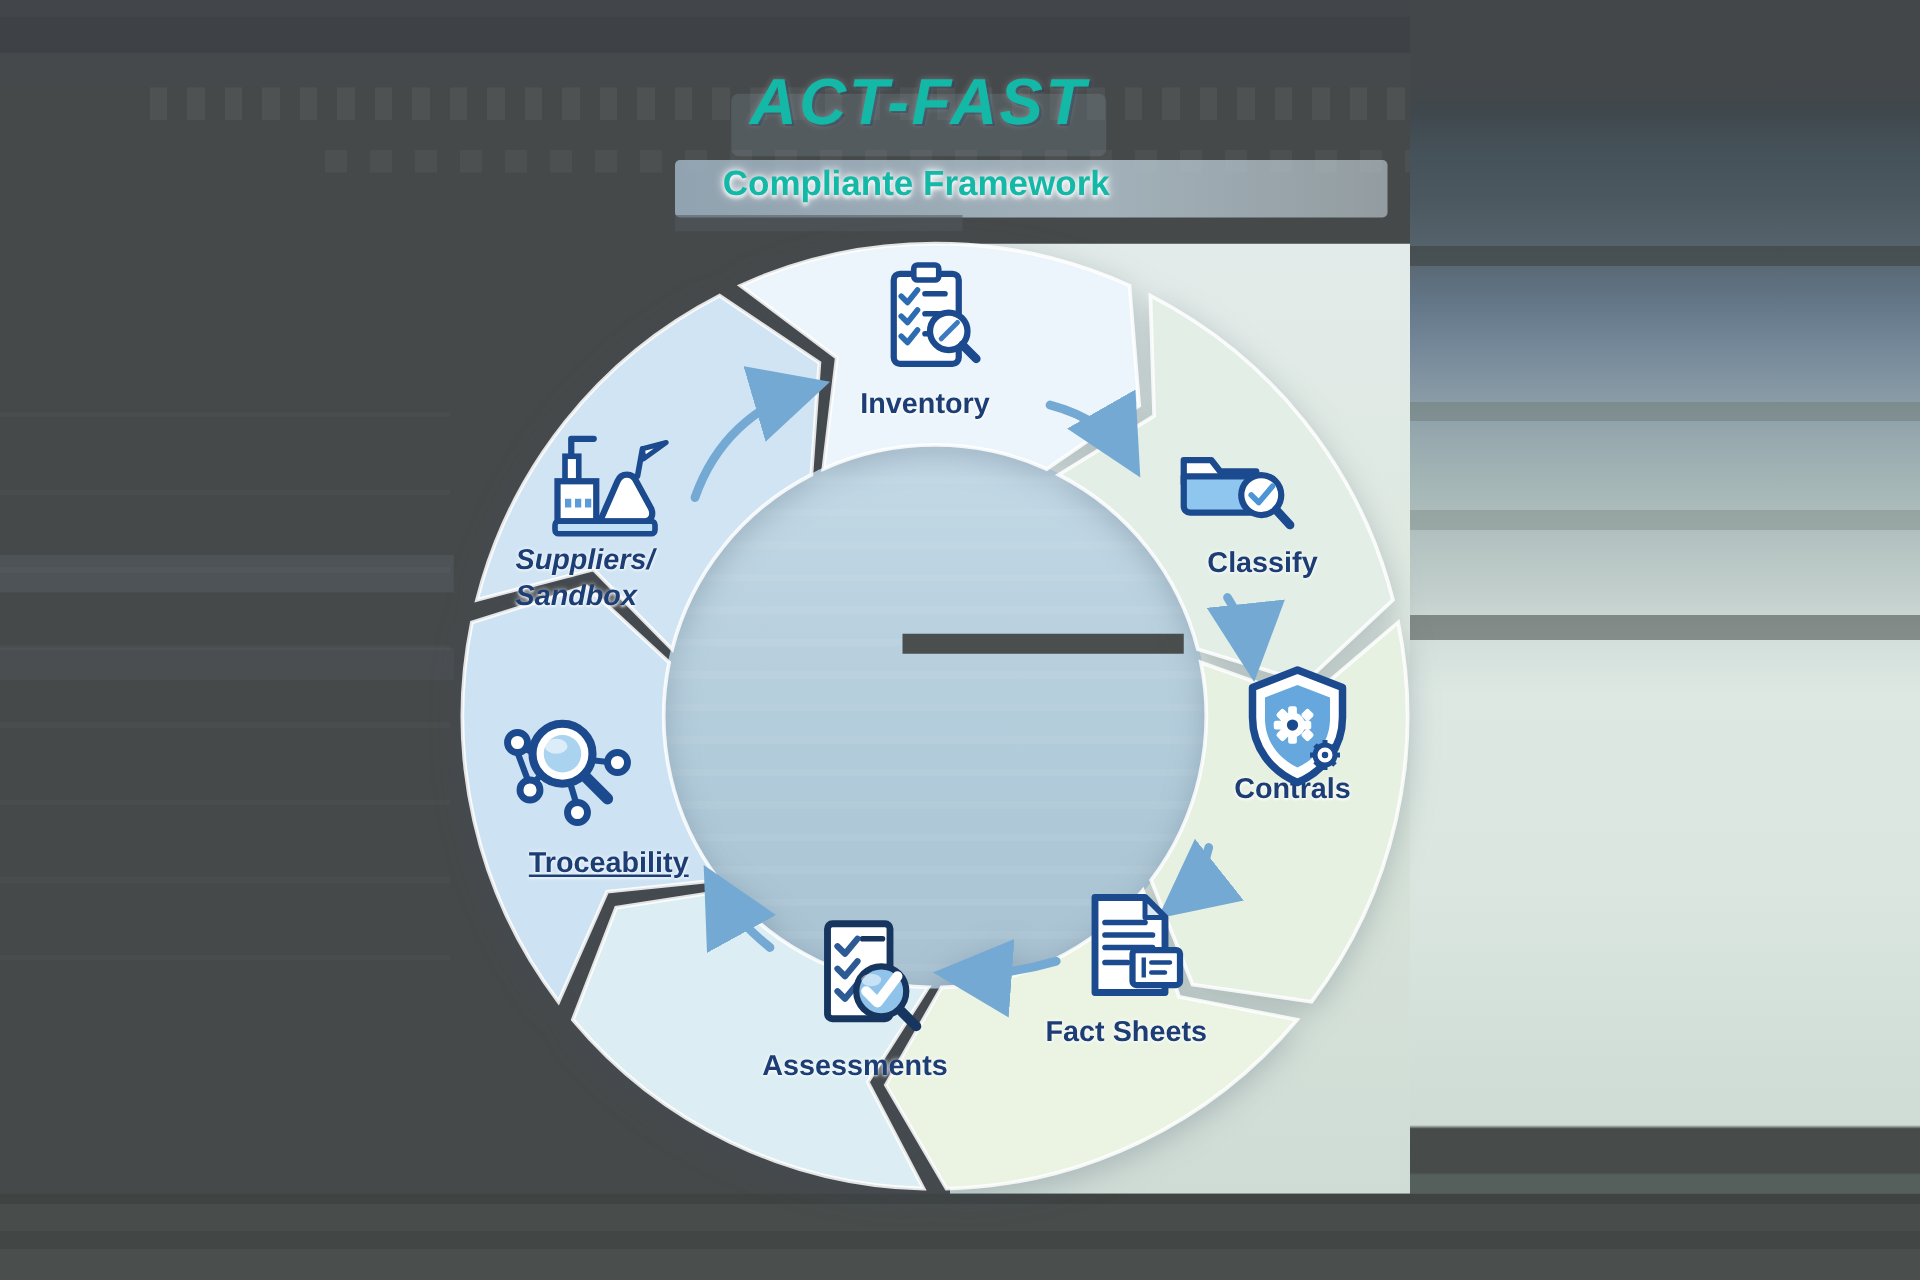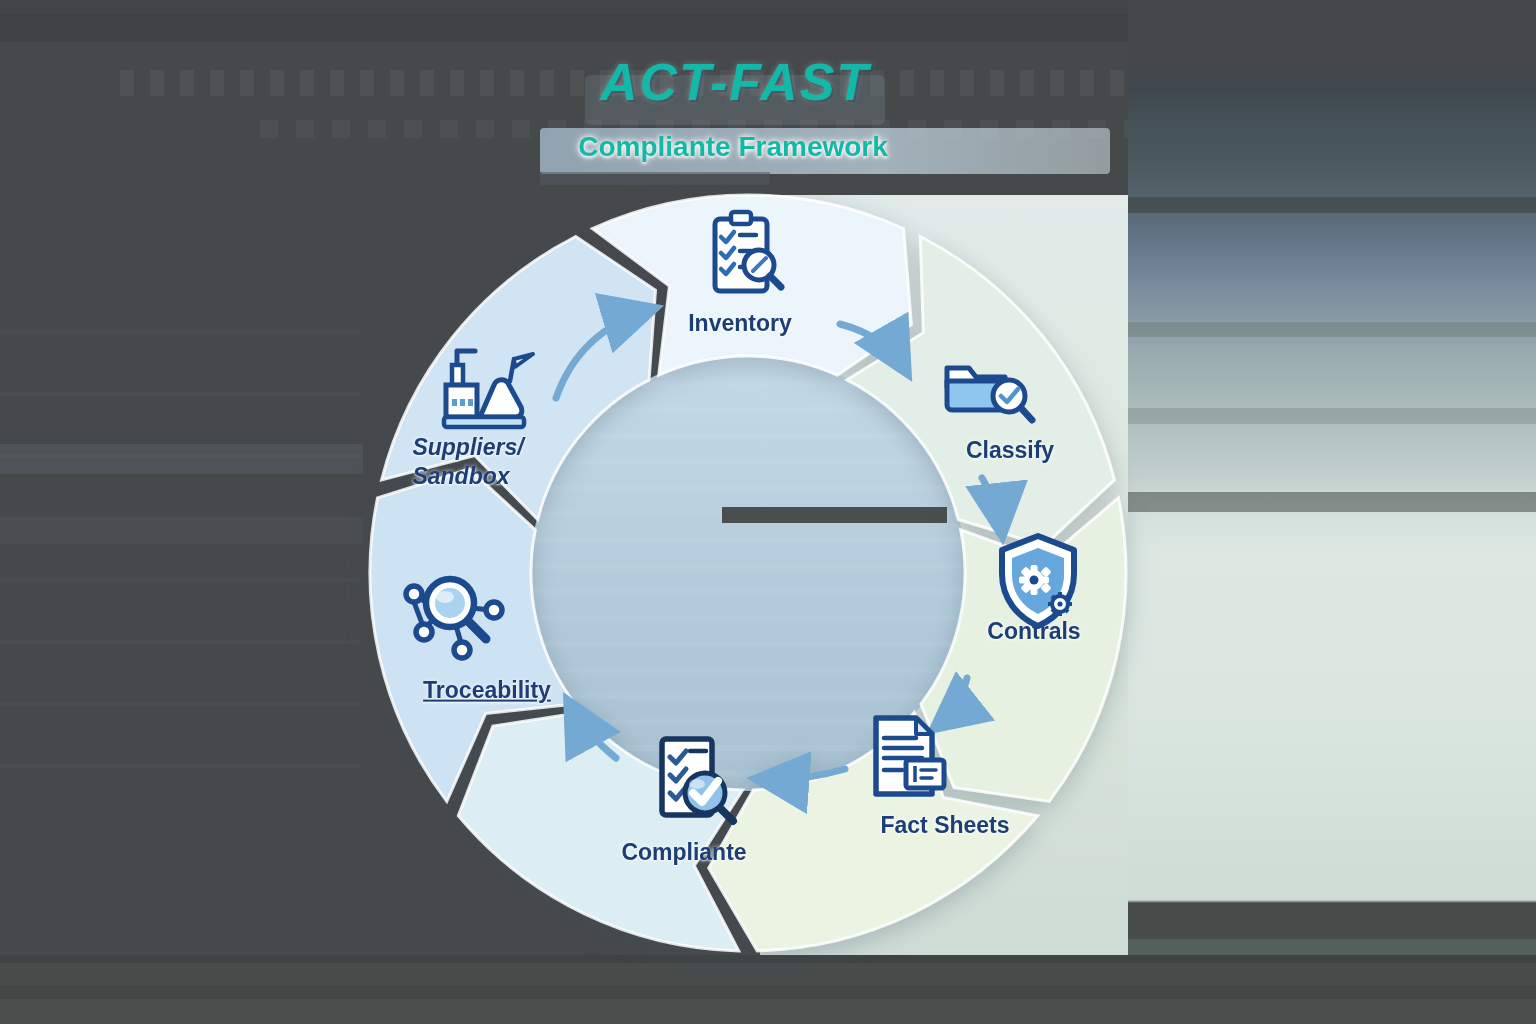--- a/index.html
+++ b/index.html
@@ -97,21 +97,21 @@
   
   .stage-label{
     position:absolute;transform:translate(-50%,-50%);
     font-size:23px;font-weight:bold;color:#1c3e75;z-index:5;
     text-shadow:0 0 4px rgba(255,255,255,.85),0 1px 2px rgba(255,255,255,.7);
     white-space:pre-line;text-align:left;line-height:1.25;
   }
   .lbl-inventory{left:740px;top:323px;}
   .lbl-classify{left:1010px;top:450px;}
   .lbl-controls{left:1034px;top:631px;}
-  .lbl-factsheets{left:945px;top:825px;}
+  .lbl-factsheets{left:901px;top:825px;}
   .lbl-assessments{left:684px;top:852px;}
   .lbl-traceability{left:487px;top:690px;text-decoration:underline;}
   .lbl-suppliers{left:468px;top:462px;font-style:italic;}
   
   .stage-icon{position:absolute;z-index:5;}
   .icon-inventory{left:688px;top:205px;}
   .icon-classify{left:933px;top:340px;}
   .icon-controls{left:986px;top:528px;}
   .icon-factsheets{left:858px;top:710px;}
   .icon-assessments{left:638px;top:731px;}
@@ -159,21 +159,21 @@
     <path d="M616,758 Q586,734 569,703" fill="none" stroke="#74a9d4" stroke-width="7" stroke-linecap="round" marker-end="url(#arrowhead)"></path>
   </svg>
 
 <h1 class="main-title">ACT-FAST</h1>
 <div class="sub-title">Compliante Framework</div>
 
 <div class="stage-label lbl-inventory">Inventory</div>
 <div class="stage-label lbl-classify">Classify</div>
 <div class="stage-label lbl-controls">Contrals</div>
 <div class="stage-label lbl-factsheets">Fact Sheets</div>
-<div class="stage-label lbl-assessments">Compliante</div>
+<div class="stage-label lbl-assessments">Assessments</div>
 <div class="stage-label lbl-traceability">Troceability</div>
 <div class="stage-label lbl-suppliers">Suppliers/
 Sandbox</div>
 
 <svg class="stage-icon icon-inventory" width="112" height="100" viewBox="0 0 110 100">
   <rect x="26" y="14" width="52" height="72" rx="5" fill="#fff" stroke="#1c4a8e" stroke-width="5"></rect>
   <rect x="42" y="7" width="20" height="12" rx="3" fill="#fff" stroke="#1c4a8e" stroke-width="4.5"></rect>
   <polyline points="32,32 37,37 45,27" fill="none" stroke="#2e6cb2" stroke-width="4.5" stroke-linecap="round" stroke-linejoin="round"></polyline>
   <polyline points="32,48 37,53 45,43" fill="none" stroke="#2e6cb2" stroke-width="4.5" stroke-linecap="round" stroke-linejoin="round"></polyline>
   <polyline points="32,64 37,69 45,59" fill="none" stroke="#2e6cb2" stroke-width="4.5" stroke-linecap="round" stroke-linejoin="round"></polyline>

